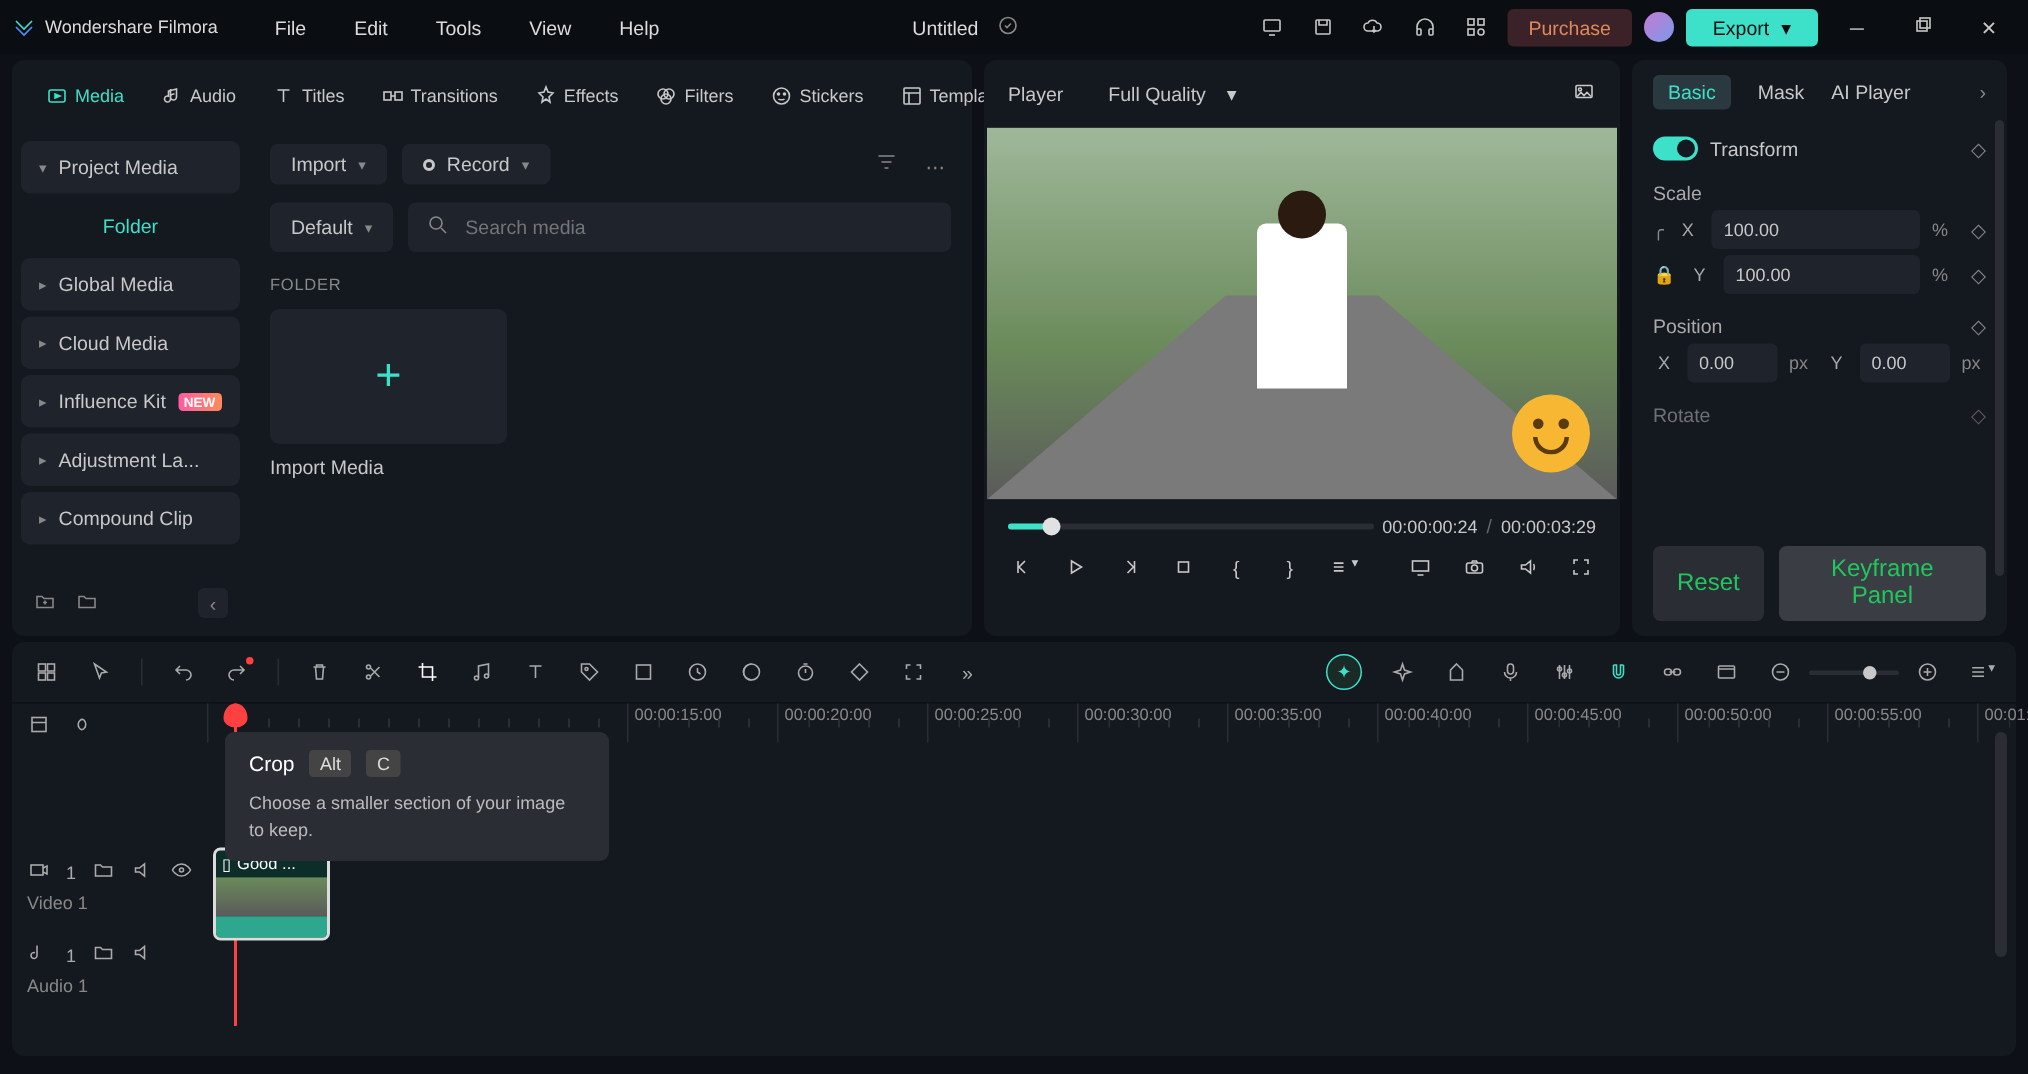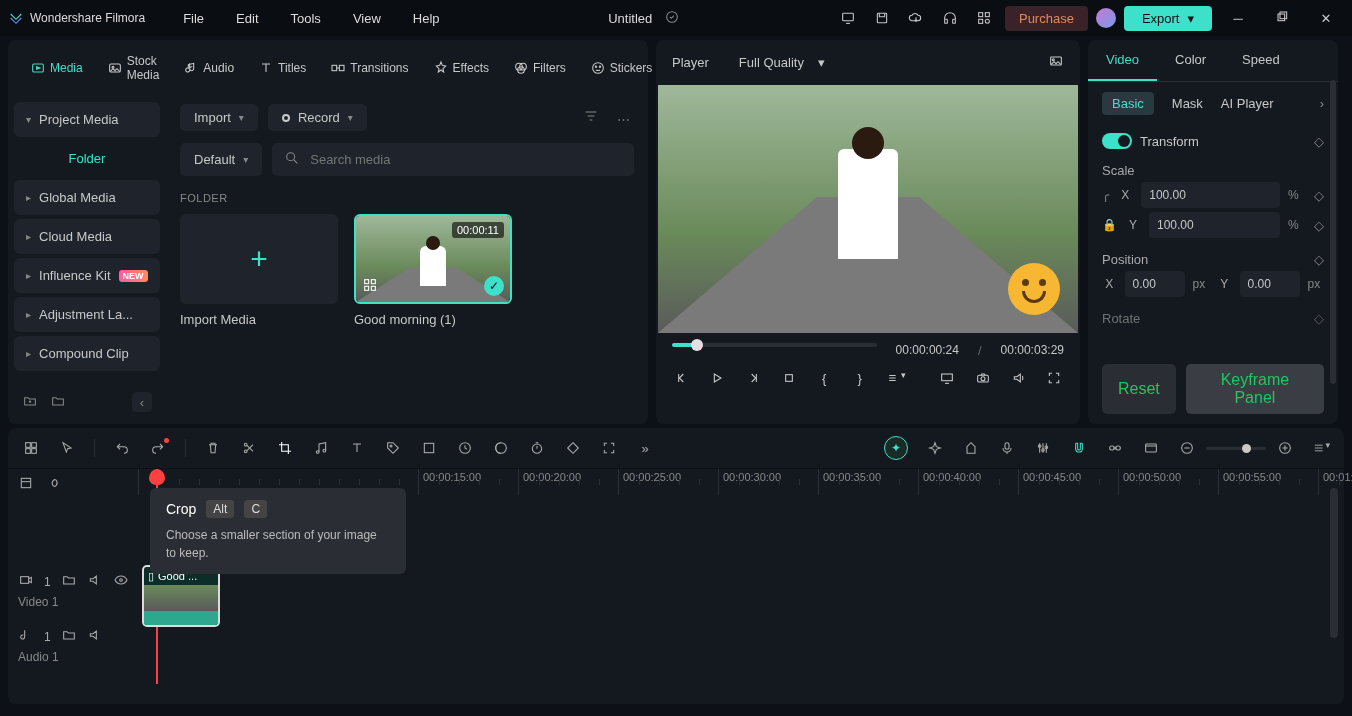--- a/index.html
+++ b/index.html
@@ -68,21 +68,21 @@
 .preview-video{margin:0 2px;height:248px;background:#000;position:relative;overflow:hidden}
 .preview-video .scene{height:100%}
 .preview-video .road{height:55%;clip-path:polygon(38% 0,62% 0,100% 100%,0 100%)}
 .preview-video .person{top:26%;width:60px;height:110px}
 .preview-video .person::before{width:32px;height:32px;top:-22px}
 .emoji{position:absolute;right:18px;bottom:18px;width:52px;height:52px;background:#f7b733;border-radius:50%}
 .emoji .eye{position:absolute;width:7px;height:7px;background:#5a3a10;border-radius:50%;top:16px}
 .emoji .eye.l{left:14px}.emoji .eye.r{right:14px}
 .emoji .smile{position:absolute;width:24px;height:12px;border:3px solid #5a3a10;border-top:none;border-radius:0 0 24px 24px;bottom:12px;left:14px}
 .preview-ctl{padding:10px 16px}
-.seek{display:flex;align-items:flex-start;gap:19px}
+.seek{display:flex;align-items:center;gap:6px}
 .seek-bar{flex:1;height:4px;background:#2a2d34;border-radius:2px;position:relative}
 .seek-fill{position:absolute;left:0;top:0;height:100%;width:12%;background:#3de0c8;border-radius:2px}
 .seek-thumb{position:absolute;left:12%;top:50%;transform:translate(-50%,-50%);width:12px;height:12px;background:#e1e1e1;border-radius:50%}
 .time{color:#c8c8c8;font-size:12px}
 .slash{color:#666}
 .transport{display:flex;align-items:center;gap:16px;margin-top:12px;color:#c8c8c8}
 .tc{cursor:pointer;width:20px;display:flex;justify-content:center}
 .transport .spacer{flex:1}
 
 .inspector{width:250px;display:flex;flex-direction:column;position:relative}
@@ -230,30 +230,20 @@
             <svg viewBox="0 0 24 24" stroke="#3de0c8">
               <rect x="4" y="6" width="16" height="12" rx="2"></rect>
               <path d="M10 10l5 2-5 2z" fill="#3de0c8"></path>
             </svg>
           </span>
           <span>Media</span>
         </div>
       <div class="tab">
           <span class="tab-icon">
             <svg viewBox="0 0 24 24">
-              <rect x="4" y="6" width="16" height="12" rx="2"></rect>
-              <circle cx="9" cy="11" r="1.5"></circle>
-              <path d="M5 17l4-4 3 3 3-3 4 4"></path>
-            </svg>
-          </span>
-          <span>Stock Media</span>
-        </div>
-      <div class="tab">
-          <span class="tab-icon">
-            <svg viewBox="0 0 24 24">
               <path d="M10 5v10a3 3 0 11-2-2.8V7l8-2v8a3 3 0 11-2-2.8"></path>
             </svg>
           </span>
           <span>Audio</span>
         </div>
       <div class="tab">
           <span class="tab-icon">
             <svg viewBox="0 0 24 24">
               <path d="M6 6h12M12 6v12"></path>
             </svg>
@@ -379,37 +369,20 @@
             </div>
         </div>
         <div class="folder-label">FOLDER</div>
         <div class="thumb-grid">
           <div class="thumb">
             <div class="thumb-img">
                 <span class="plus">+</span>
               </div>
             <div class="thumb-cap">Import Media</div>
           </div>
-          <div class="thumb selected">
-            <div class="thumb-img">
-              <div class="scene">
-                  <div class="road"></div>
-                  <div class="person"></div>
-                </div>
-              <span class="dur-badge">00:00:11</span>
-              <span class="grid-badge"><svg viewBox="0 0 24 24" stroke="#fff">
-                    <rect x="4" y="4" width="6" height="6"></rect>
-                    <rect x="14" y="4" width="6" height="6"></rect>
-                    <rect x="4" y="14" width="6" height="6"></rect>
-                    <rect x="14" y="14" width="6" height="6"></rect>
-                  </svg></span>
-              <span class="check-badge">✓</span>
-            </div>
-            <div class="thumb-cap">Good morning (1)</div>
-          </div>
         </div>
       </div>
     </div>
   </div>
 
   <div class="panel preview-panel">
     <div class="preview-head">
       <span class="ph-label">Player</span>
       <span class="ph-dd">
           <span>Full Quality</span>
@@ -493,25 +466,20 @@
         <span class="tc">
             <svg viewBox="0 0 24 24">
               <path d="M5 9V5h4M19 9V5h-4M5 15v4h4M19 15v4h-4"></path>
             </svg>
           </span>
       </div>
     </div>
   </div>
 
   <div class="panel inspector">
-    <div class="insp-tabs">
-      <div class="insp-tab active">Video</div>
-      <div class="insp-tab">Color</div>
-      <div class="insp-tab">Speed</div>
-    </div>
     <div class="insp-subtabs">
       <span class="sub-tab active">Basic</span>
       <span class="sub-tab">Mask</span>
       <span class="sub-tab">AI Player</span>
       <span class="sub-more">›</span>
     </div>
     <div class="insp-body">
       <div class="row">
         <span class="toggle"></span>
         <span class="sect-label">Transform</span>

